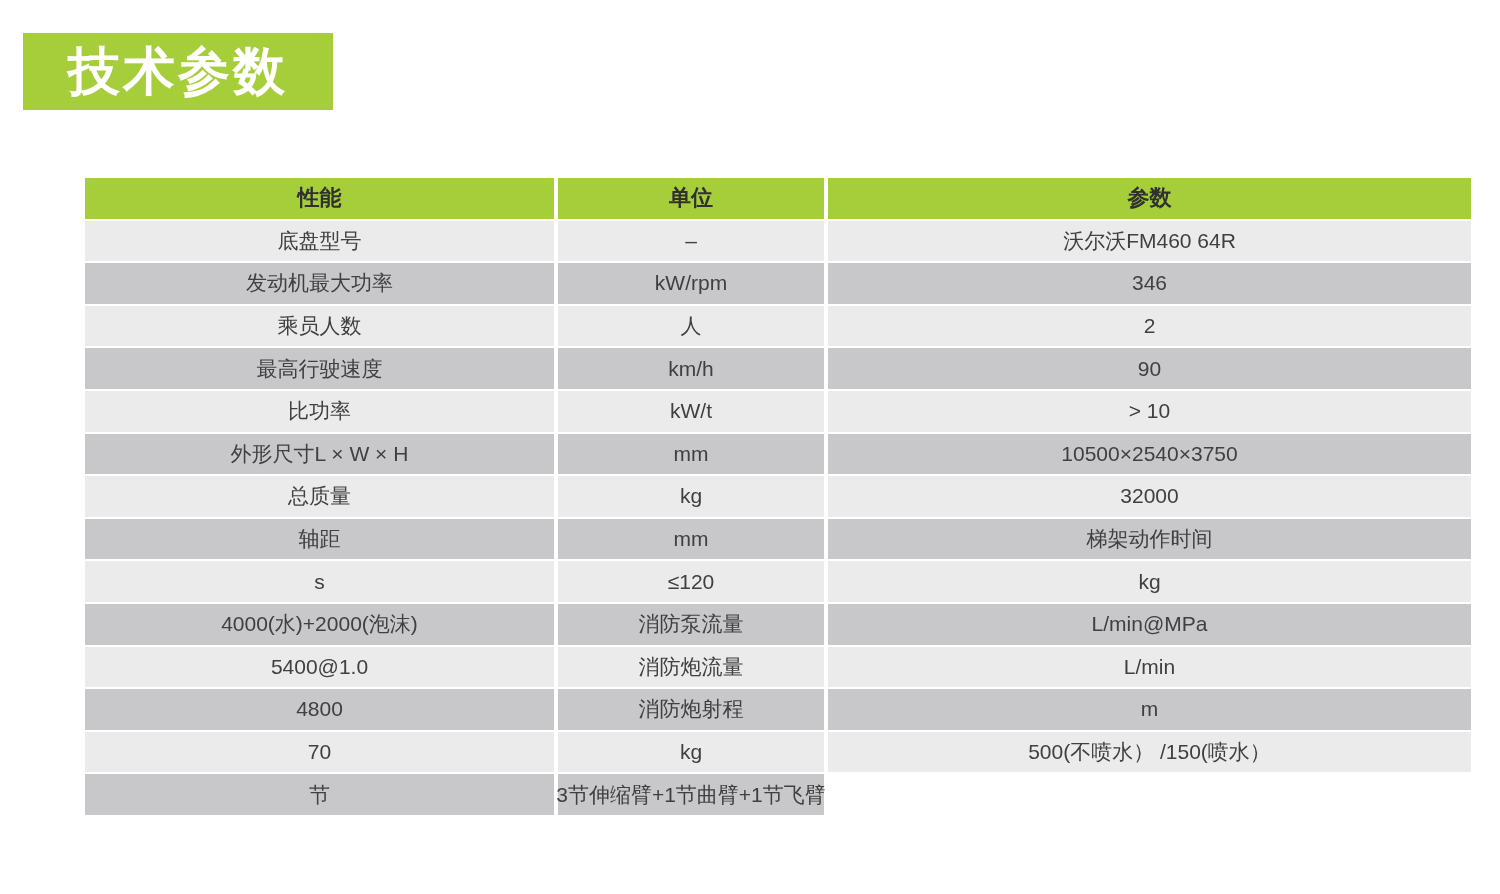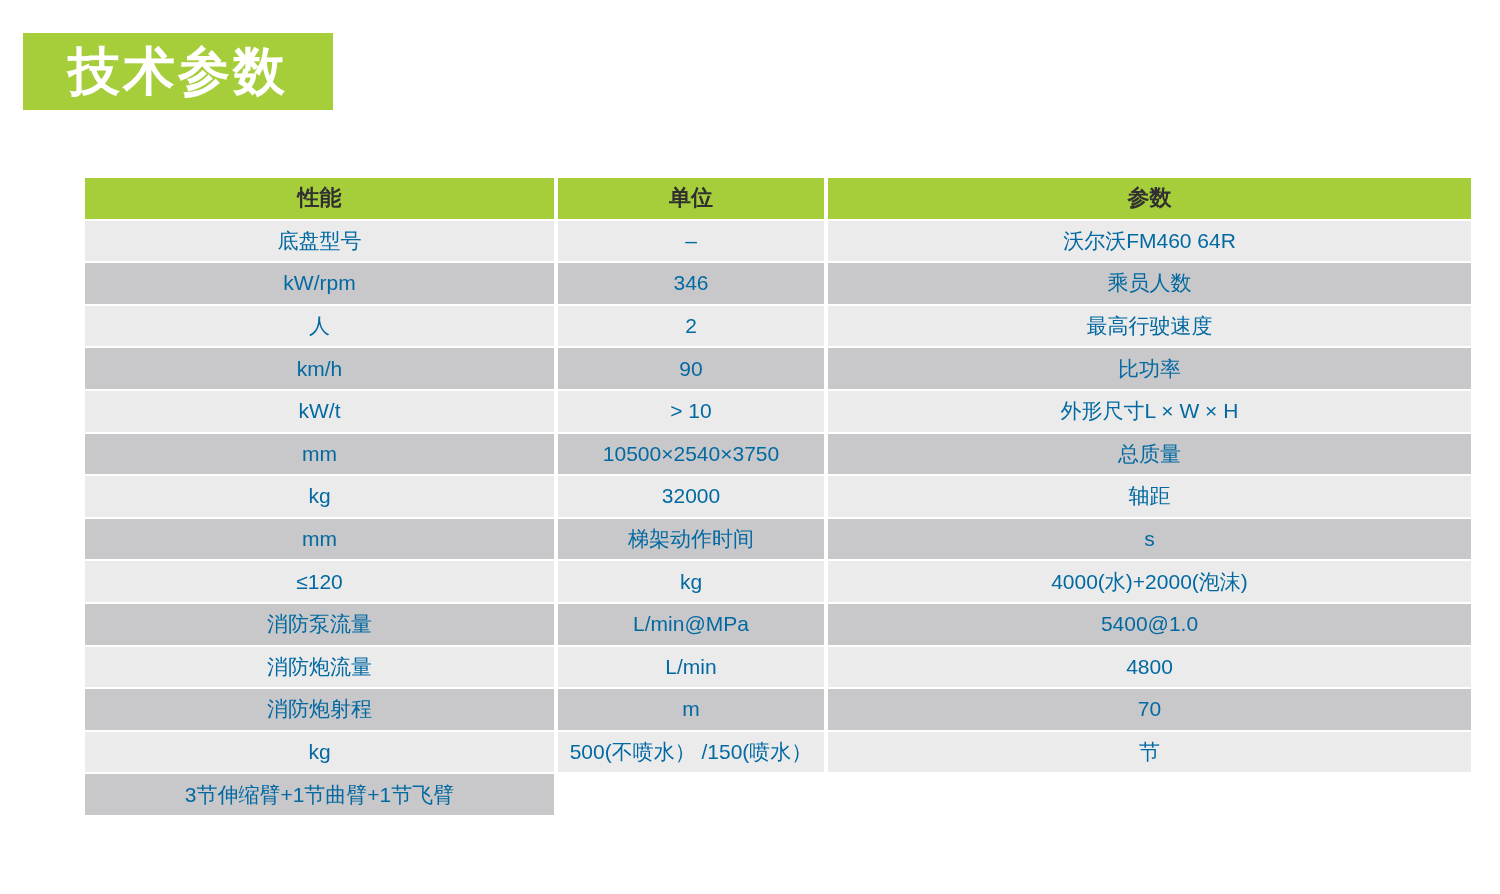--- a/index.html
+++ b/index.html
@@ -44,21 +44,21 @@
     grid-template-columns: 469px 266px 643px;
     grid-auto-rows: 40.6px;
     gap: 2px 4px;
     background: #ffffff;
   }
   .cell {
     display: flex;
     align-items: center;
     justify-content: center;
     font-size: 21px;
-    color: #0369a1;
+    color: #404040;
     white-space: nowrap;
   }
   .cell.header {
     background: #a6ce3b;
     color: #303030;
     font-weight: 700;
     font-size: 22px;
   }
   
   .spec-table > .cell:nth-child(6n+4),
@@ -84,20 +84,21 @@
 
   <div class="spec-table">
     <div class="cell header">性能</div>
     <div class="cell header">单位</div>
     <div class="cell header">参数</div>
 
     <div class="cell">底盘型号</div>
     <div class="cell">–</div>
     <div class="cell">沃尔沃FM460 64R</div>
 
+    <div class="cell">发动机最大功率</div>
     <div class="cell">kW/rpm</div>
     <div class="cell">346</div>
 
     <div class="cell">乘员人数</div>
     <div class="cell">人</div>
     <div class="cell">2</div>
 
     <div class="cell">最高行驶速度</div>
     <div class="cell">km/h</div>
     <div class="cell">90</div>

